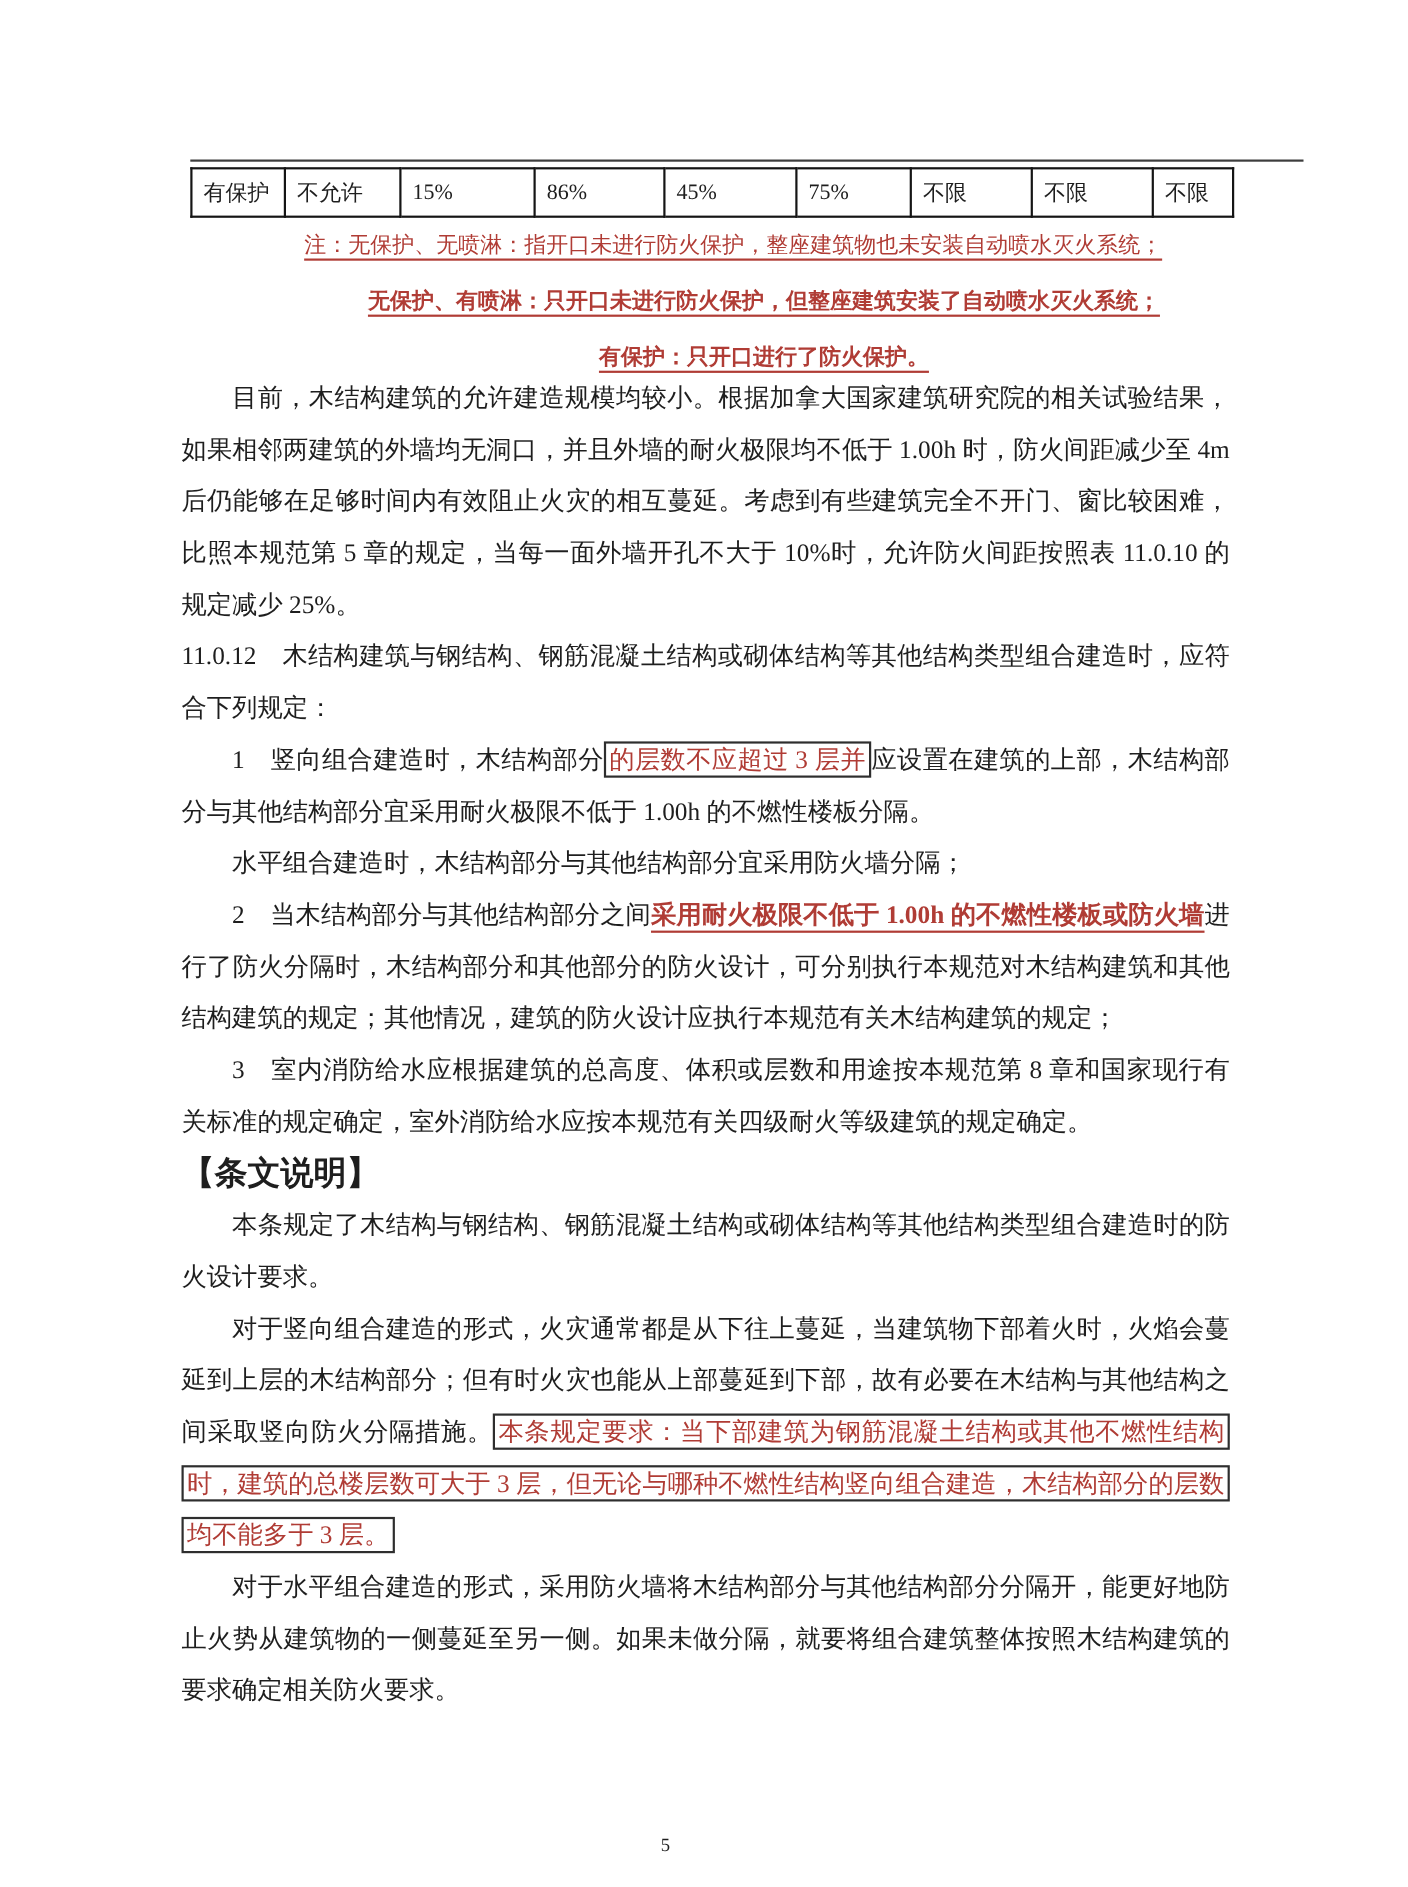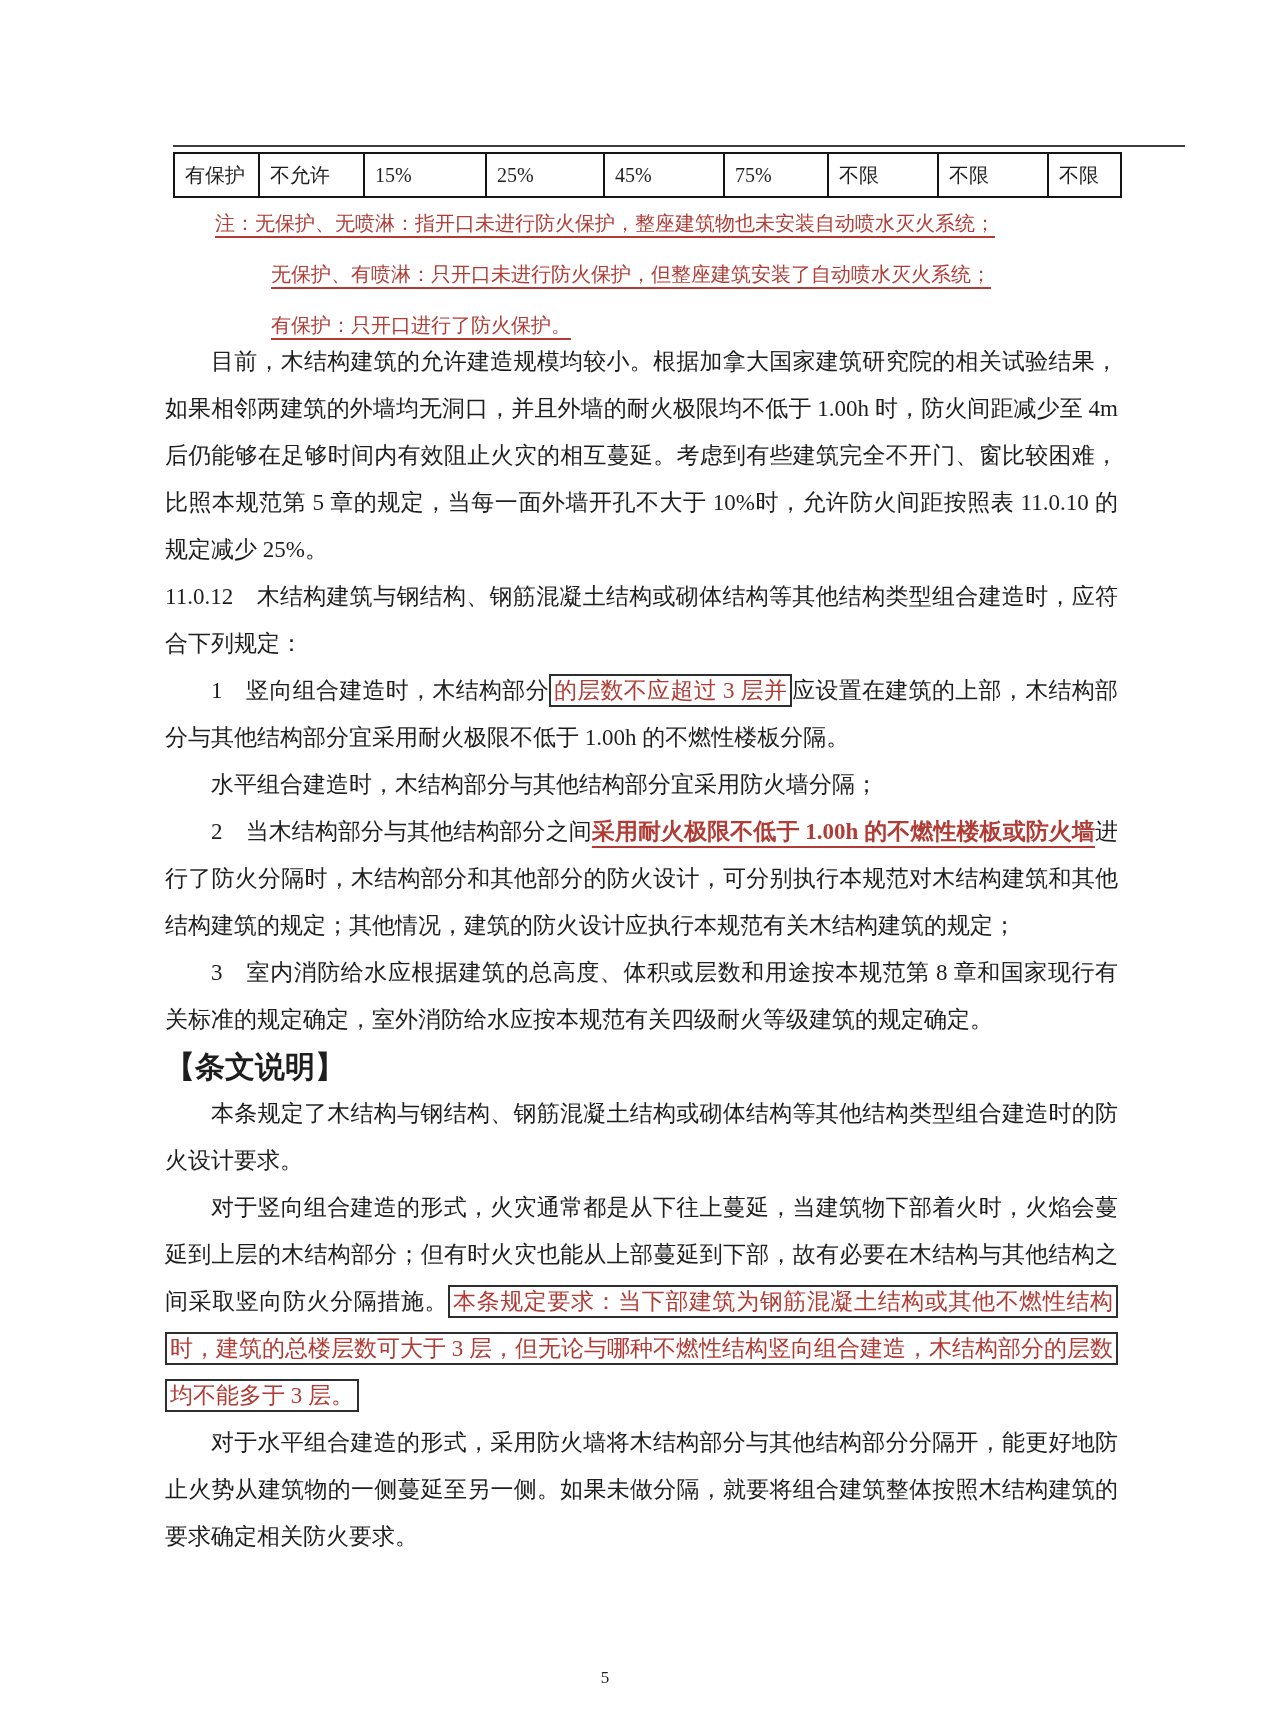--- a/index.html
+++ b/index.html
@@ -54,23 +54,24 @@
     color:var(--red);
     font-size:20px;
   }
   .note{
     line-height:51px;
     text-decoration:underline;
     text-decoration-color:var(--red);
     text-decoration-thickness:1.5px;
     text-underline-offset:6px;
     white-space:nowrap;
+    text-align:center;
   }
   .note-0{margin-left:50px;}
-  .note-1,.note-2{margin-left:106px;}
+  .note-1,.note-2{margin-left:106px;font-weight:bold;}
   
   #body-text{
     position:absolute;
     left:165px;
     top:338px;
     width:953px;
     font-size:23px;
     line-height:47px;
     text-align:justify;
     text-justify:inter-character;
@@ -128,21 +129,21 @@
           <col style="width:104px">
         <col style="width:110px">
           <col style="width:110px">
           <col style="width:73px">
       </colgroup>
       <tbody>
           <tr>
         <td>有保护</td>
         <td>不允许</td>
         <td>15%</td>
-        <td>25%</td>
+        <td>86%</td>
         <td>45%</td>
         <td>75%</td>
         <td>不限</td>
         <td>不限</td>
         <td>不限</td>
       </tr>
     </tbody>
       </table>
   </div>
 

